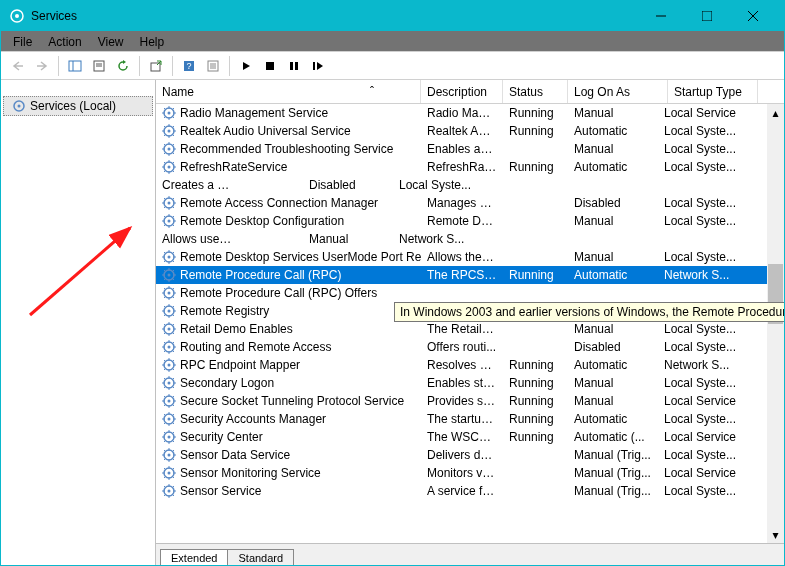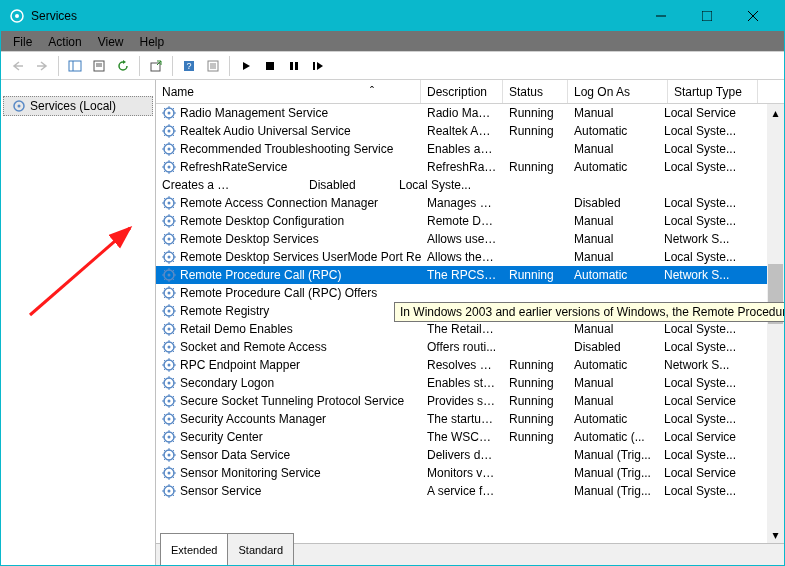--- a/index.html
+++ b/index.html
@@ -31,21 +31,21 @@
 .row .cell{padding:0 6px;overflow:hidden;text-overflow:ellipsis}
 .row .c1{width:265px;display:flex;align-items:center;gap:4px}
 .row .c2{width:82px}
 .row .c3{width:65px}
 .row .c4{width:90px}
 .row .c5{width:100px}
 .row.sel{background:#0078d7;color:#fff}
 .row .gico{width:14px;height:14px;flex-shrink:0}
 .tooltip{position:absolute;top:198px;left:238px;background:#ffffe1;border:1px solid #767676;padding:2px 5px;font-size:12px;z-index:5;white-space:nowrap}
 .foot{height:22px;border-top:1px solid #c0c0c0;display:flex;align-items:flex-end;padding-left:4px;background:#f0f0f0}
-.tab{padding:10px 10px;border:1px solid #888;border-bottom:none;background:#fff;font-size:11px;border-radius:0 0 0 0;position:relative;top:1px;margin-right:-1px}
+.tab{padding:2px 10px;border:1px solid #888;border-bottom:none;background:#fff;font-size:11px;border-radius:0 0 0 0;position:relative;top:1px;margin-right:-1px}
 .tab:first-child{background:#fff}
 .tab.inactive{background:#f0f0f0}
 .scroll{position:absolute;right:0;top:24px;bottom:22px;width:17px;background:#f0f0f0;display:flex;flex-direction:column}
 .scroll .sbtn{height:17px;background:#f0f0f0;display:flex;align-items:center;justify-content:center;border:none}
 .scroll .thumb{position:absolute;top:160px;height:60px;width:15px;left:1px;background:#c0c0c0}
 .arrow-annot{position:absolute;top:220px;left:25px;z-index:20;pointer-events:none}
 svg{display:block}
 </style>
 </head>
 <body>
@@ -284,30 +284,20 @@
                 </svg>
               </span>
               <span>Remote Desktop Configuration</span>
             </div>
             <div class="cell c2">Remote Des...</div>
             <div class="cell c3"></div>
             <div class="cell c4">Manual</div>
             <div class="cell c5">Local Syste...</div>
           </div>
           <div class="row">
-            <div class="cell c1">
-              <span class="gico">
-                <svg width="14" height="14">
-                  <circle cx="7" cy="7" r="5" fill="none" stroke="#5a8ac6" stroke-width="1.5"></circle>
-                  <circle cx="7" cy="7" r="1.5" fill="#5a8ac6"></circle>
-                  <path d="M7 0 V3 M7 11 V14 M0 7 H3 M11 7 H14 M2 2 L4 4 M10 10 L12 12 M12 2 L10 4 M4 10 L2 12" stroke="#5a8ac6"></path>
-                </svg>
-              </span>
-              <span>Remote Desktop Services</span>
-            </div>
             <div class="cell c2">Allows user...</div>
             <div class="cell c3"></div>
             <div class="cell c4">Manual</div>
             <div class="cell c5">Network S...</div>
           </div>
           <div class="row">
             <div class="cell c1">
               <span class="gico">
                 <svg width="14" height="14">
                   <circle cx="7" cy="7" r="5" fill="none" stroke="#5a8ac6" stroke-width="1.5"></circle>
@@ -388,21 +378,21 @@
           </div>
           <div class="row">
             <div class="cell c1">
               <span class="gico">
                 <svg width="14" height="14">
                   <circle cx="7" cy="7" r="5" fill="none" stroke="#5a8ac6" stroke-width="1.5"></circle>
                   <circle cx="7" cy="7" r="1.5" fill="#5a8ac6"></circle>
                   <path d="M7 0 V3 M7 11 V14 M0 7 H3 M11 7 H14 M2 2 L4 4 M10 10 L12 12 M12 2 L10 4 M4 10 L2 12" stroke="#5a8ac6"></path>
                 </svg>
               </span>
-              <span>Socket and Remote Access</span>
+              <span>Routing and Remote Access</span>
             </div>
             <div class="cell c2">Offers routi...</div>
             <div class="cell c3"></div>
             <div class="cell c4">Disabled</div>
             <div class="cell c5">Local Syste...</div>
           </div>
           <div class="row">
             <div class="cell c1">
               <span class="gico">
                 <svg width="14" height="14">

